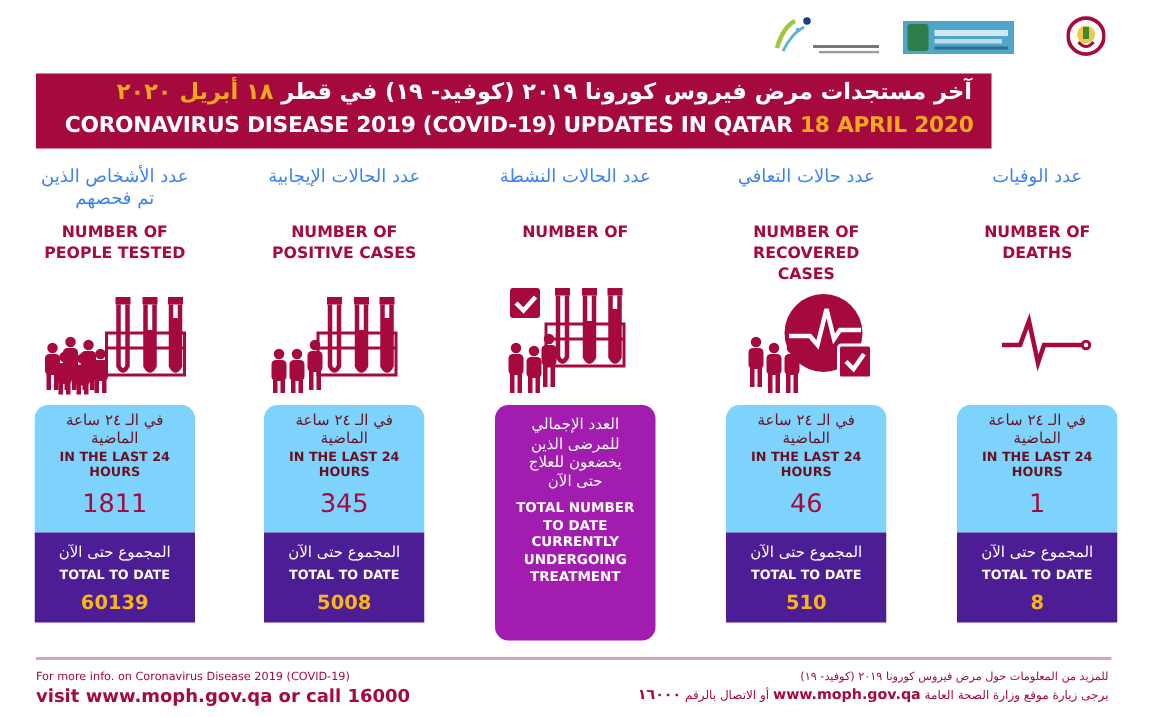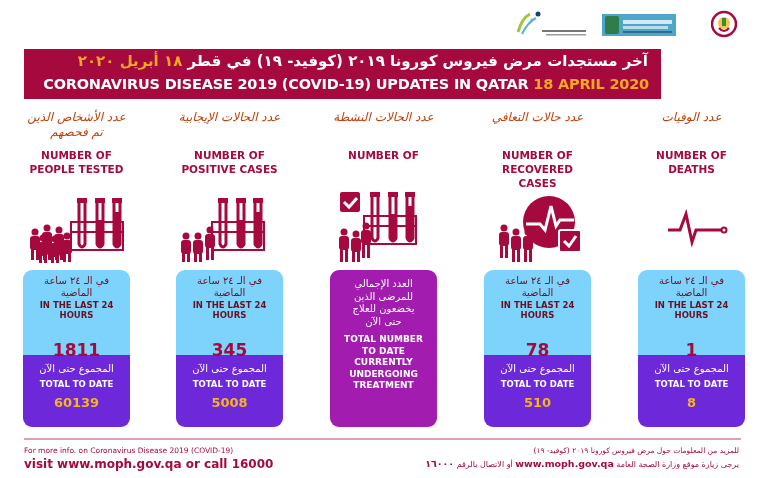--- a/index.html
+++ b/index.html
@@ -19,30 +19,30 @@
 
   
   .banner { position: absolute; left: 24px; top: 49px; width: 637px; height: 50px; background: #a6093d; }
   .banner .ar { position: absolute; right: 13px; top: 3px; font-size: 15px; font-weight: bold; color: #ffffff; direction: rtl; white-space: nowrap; }
   .banner .ar .hl { color: #f4a81d; }
   .banner .en { position: absolute; right: 12px; top: 27px; font-size: 14.5px; font-weight: bold; color: #ffffff; white-space: nowrap; letter-spacing: -0.2px; }
   .banner .en .hl { color: #f4a81d; }
 
   
   .col { position: absolute; top: 110px; width: 107px; }
-  .col .title-ar { text-align: center; font-size: 12px; color: #c2410c; direction: rtl; line-height: 15px; height: 34px; font-style: italic; }
+  .col .title-ar { text-align: center; font-size: 12px; color: #3b82f6; direction: rtl; line-height: 15px; height: 34px; }
   .col .title-en { text-align: center; font-size: 10.5px; font-weight: bold; color: #a6093d; line-height: 14px; margin-top: 4px; }
   .col .icon { position: absolute; top: 82px; left: 0; width: 107px; height: 72px; }
 
   .card { position: absolute; top: 160px; left: 0; width: 107px; height: 157px; border-radius: 9px; overflow: hidden; }
   .card .top { background: #7dd3fc; height: 85px; text-align: center; padding-top: 5px; }
-  .card .bottom { background: #6d28d9; height: 72px; text-align: center; padding-top: 8px; }
+  .card .bottom { background: #4c1d95; height: 60px; text-align: center; padding-top: 8px; }
   .card .ar-sm { font-size: 10px; color: #6b1020; direction: rtl; line-height: 11.5px; }
   .card .en-sm { font-size: 8.5px; font-weight: bold; color: #6b1020; line-height: 10px; margin-top: 2px; }
-  .card .num-top { font-size: 17px; font-weight: bold; color: #a6093d; margin-top: 20px; }
+  .card .num-top { font-size: 17px; font-weight: normal; color: #a6093d; margin-top: 6px; }
   .card .bottom .ar-sm { color: #ffffff; }
   .card .bottom .en-sm { color: #ffffff; margin-top: 4px; }
   .card .num-bot { font-size: 13px; font-weight: bold; color: #f8b51b; margin-top: 6px; }
 
   .card.solid { background: #a21caf; padding-top: 8px; text-align: center; }
   .card.solid .ar-sm { color: #ffffff; line-height: 12.5px; }
   .card.solid .en-sm { color: #ffffff; font-size: 9px; line-height: 11.5px; margin-top: 6px; }
   .card.solid .num-bot { margin-top: 10px; }
 
   
@@ -315,21 +315,21 @@
   <div class="card">
     <div class="top">
       <div class="ar-sm">
           <div>في الـ ٢٤ ساعة</div>
           <div>الماضية</div>
         </div>
       <div class="en-sm">
           <div>IN THE LAST 24</div>
           <div>HOURS</div>
         </div>
-      <div class="num-top">78</div>
+      <div class="num-top">46</div>
     </div>
     <div class="bottom">
       <div class="ar-sm">المجموع حتى الآن</div>
       <div class="en-sm">TOTAL TO DATE</div>
       <div class="num-bot">510</div>
     </div>
   </div>
 </div>
 
 <div class="col" style="left:638px">

